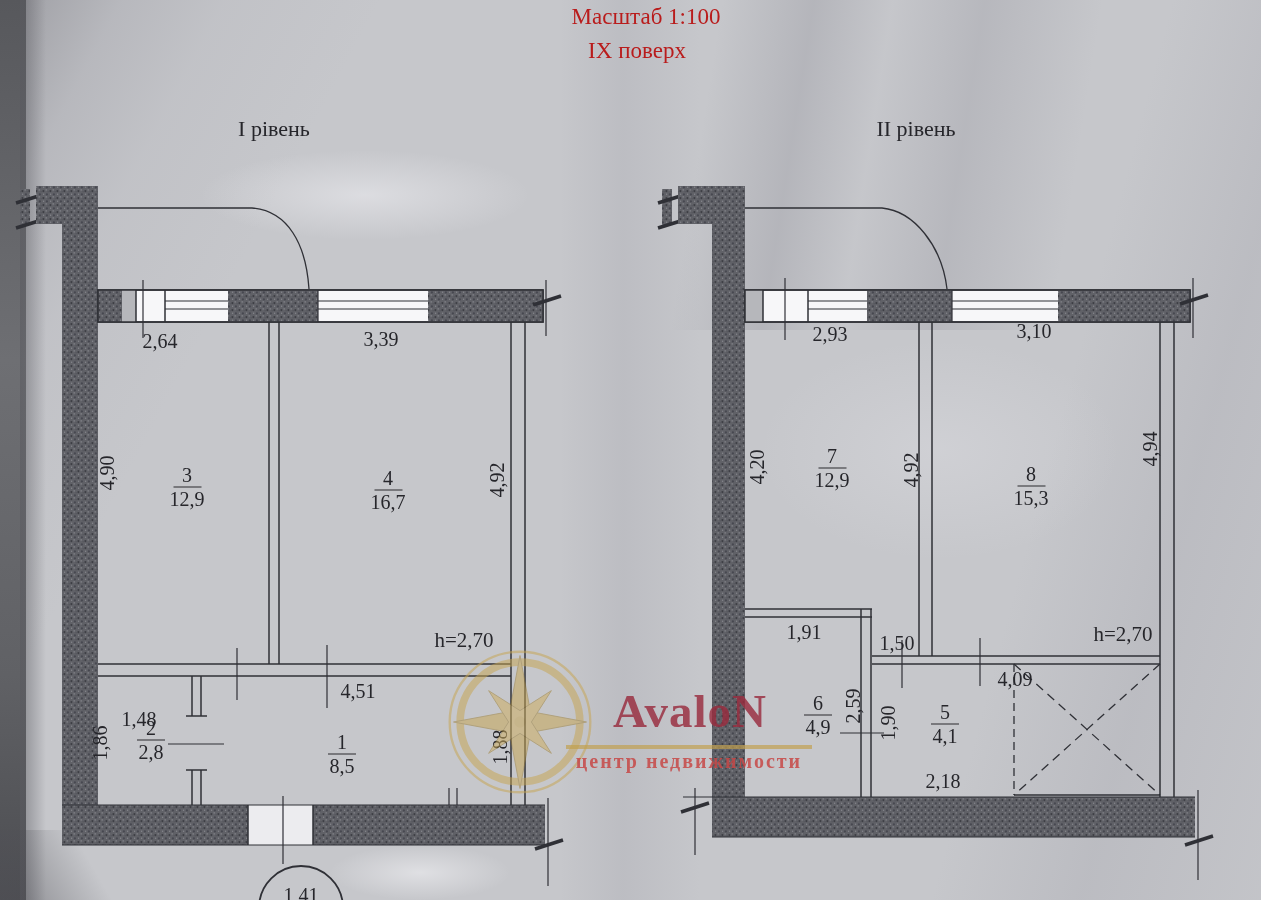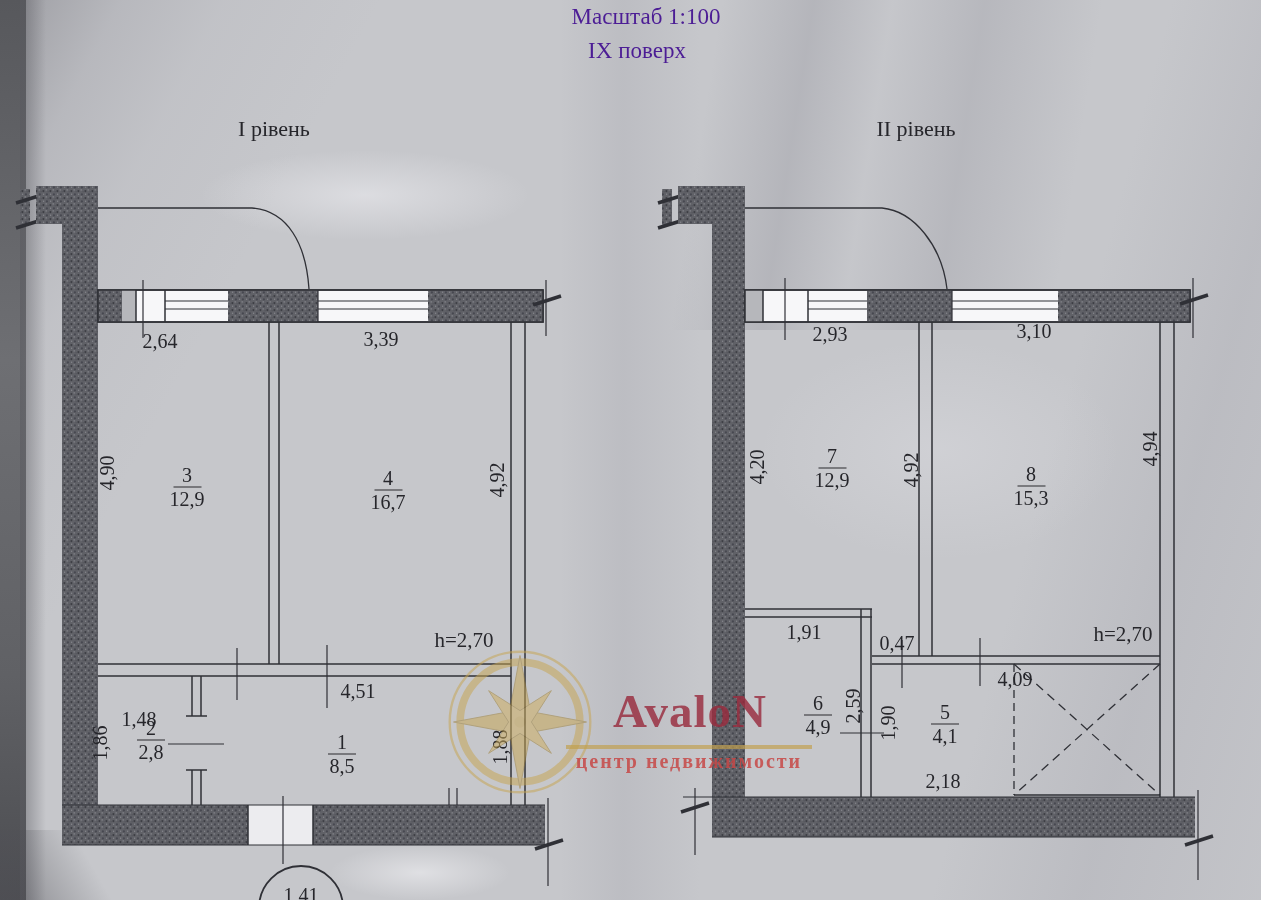--- a/index.html
+++ b/index.html
@@ -22,21 +22,21 @@
   .edge-left-fade{position:absolute;left:20px;top:0;width:26px;height:900px;background:linear-gradient(90deg,rgba(90,90,96,.55),transparent);}
   .corner-bottomleft{position:absolute;left:0;top:830px;width:120px;height:70px;background:linear-gradient(60deg,rgba(80,80,86,.55),transparent 70%);}
   .glare1{position:absolute;left:200px;top:150px;width:330px;height:90px;background:radial-gradient(closest-side,rgba(238,238,242,.55),transparent);}
   .glare2{position:absolute;left:330px;top:845px;width:180px;height:55px;background:radial-gradient(closest-side,rgba(240,240,243,.6),transparent);}
   .glare3{position:absolute;left:760px;top:340px;width:360px;height:220px;background:radial-gradient(closest-side,rgba(225,225,230,.35),transparent);}
 
   svg.plan{position:absolute;left:0;top:0;}
 
   .txt{position:absolute;transform:translate(-50%,-50%);white-space:nowrap;font-size:20px;color:#26262b;}
   .vtxt{position:absolute;transform:translate(-50%,-50%) rotate(-90deg);white-space:nowrap;font-size:20px;color:#26262b;}
-  .title{font-size:23px;color:#4c1d95;text-align:right;}
+  .title{font-size:23px;color:#b91c1c;text-align:right;}
   .lvl{font-size:22px;}
   .frac{position:absolute;transform:translate(-50%,-50%);display:flex;flex-direction:column;align-items:center;font-size:20px;line-height:1.05;color:#26262b;}
   .frac .num{border-bottom:1.5px solid #2a2a2f;padding:0 9px 1px;}
   .frac .ar{padding-top:1px;}
 
   
   .wm-brand{position:absolute;left:690px;top:711px;transform:translate(-50%,-50%);
      font-size:47px;font-weight:bold;color:rgba(152,44,62,.82);letter-spacing:1px;}
   .wm-line{position:absolute;left:566px;top:745px;width:246px;height:4px;background:rgba(193,159,77,.68);}
   .wm-tag{position:absolute;left:689px;top:761px;transform:translate(-50%,-50%);
@@ -266,21 +266,21 @@
   <span class="num">1</span>
   <span class="ar">8,5</span>
 </div>
 
 <div class="txt" style="left:830px;top:334px">2,93</div>
 <div class="txt" style="left:1034px;top:331px">3,10</div>
 <div class="vtxt" style="left:757px;top:467px">4,20</div>
 <div class="vtxt" style="left:911px;top:470px">4,92</div>
 <div class="vtxt" style="left:1150px;top:449px">4,94</div>
 <div class="txt" style="left:804px;top:632px">1,91</div>
-<div class="txt" style="left:897px;top:643px">0,47</div>
+<div class="txt" style="left:897px;top:643px">1,50</div>
 <div class="txt" style="left:1123px;top:634px;font-size:21px">h=2,70</div>
 <div class="txt" style="left:1015px;top:679px">4,09</div>
 <div class="vtxt" style="left:853px;top:706px">2,59</div>
 <div class="vtxt" style="left:888px;top:723px">1,90</div>
 <div class="txt" style="left:943px;top:781px">2,18</div>
 
 <div class="frac" style="left:832px;top:468px">
   <span class="num">7</span>
   <span class="ar">12,9</span>
 </div>

